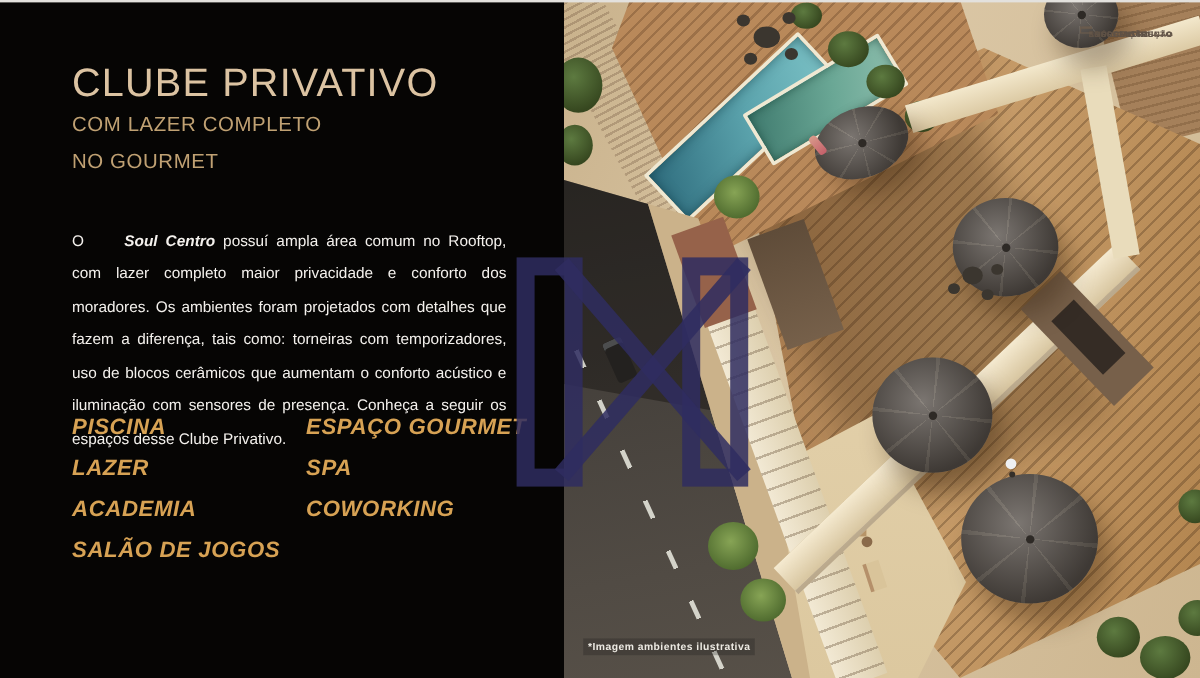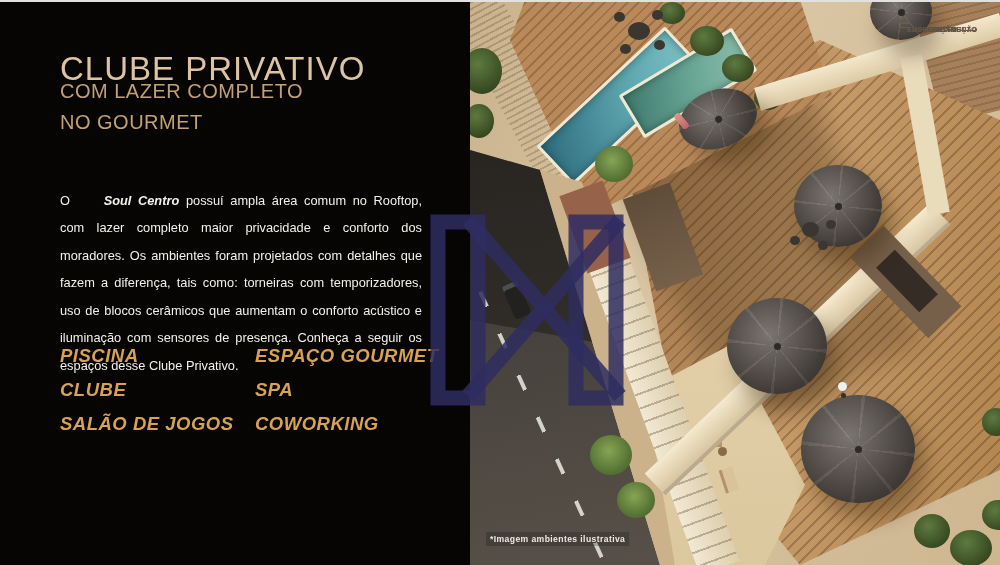--- a/index.html
+++ b/index.html
@@ -3,21 +3,21 @@
 <meta charset="utf-8">
 <style>
   html,body{margin:0;padding:0;background:#000;}
   .page{position:relative;width:1000px;height:565px;overflow:hidden;background:#3b82f6;
         font-family:"Liberation Sans",sans-serif;text-decoration:underline;}
   .topline{position:absolute;left:0;top:0;width:1000px;height:2px;background:#e3e1dd;z-index:60;}
 
   
   .panel{position:absolute;left:0;top:0;width:470px;height:565px;background:#060504;z-index:5;}
   .title{position:absolute;left:60px;top:50px;font-size:33px;letter-spacing:1px;color:#dcc3a2;white-space:nowrap;}
-  .subtitle{position:absolute;left:60px;top:76px;font-size:20px;line-height:31px;letter-spacing:.5px;color:#c0a173;}
+  .subtitle{position:absolute;left:60px;top:88px;font-size:17px;line-height:31px;letter-spacing:.5px;color:#c0a173;}
   .intro{position:absolute;left:60px;top:174px;width:362px;font-size:12.8px;line-height:27.5px;
          color:#f4f1ed;text-align:justify;}
   .intro .brand{font-weight:bold;font-style:italic;margin-left:27px;}
   .amenities{position:absolute;top:339px;font-size:18.5px;line-height:34px;font-weight:bold;
              font-style:italic;letter-spacing:.5px;color:#d7a254;white-space:nowrap;}
   .col1{left:60px;} .col2{left:255px;}
 
   
   .photo{position:absolute;left:470px;top:0;width:530px;height:565px;overflow:hidden;background:#d3bd9b;}
   .photo div{position:absolute;}
@@ -102,21 +102,22 @@
   <div class="panel">
     <div class="title">CLUBE PRIVATIVO</div>
     <div class="subtitle">
       <div>COM LAZER COMPLETO</div>
       <div>NO GOURMET</div>
     </div>
     <p class="intro"><span>O </span><span class="brand">Soul Centro</span><span> possuí ampla área comum no Rooftop, com lazer completo maior privacidade e conforto dos moradores. Os ambientes foram projetados com detalhes que fazem a diferença, tais como: torneiras com temporizadores, uso de blocos cerâmicos que aumentam o conforto acústico e iluminação com sensores de presença. Conheça a seguir os espaços desse Clube Privativo.</span></p>
 
     <div class="amenities col1">
       <div>PISCINA</div>
-      <div>CLUBE</div>
+      <div>LAZER</div>
+      <div>ACADEMIA</div>
       <div>SALÃO DE JOGOS</div>
     </div>
     <div class="amenities col2">
       <div>ESPAÇO GOURMET</div>
       <div>SPA</div>
       <div>COWORKING</div>
     </div>
   </div>
 
   <div class="photo">

